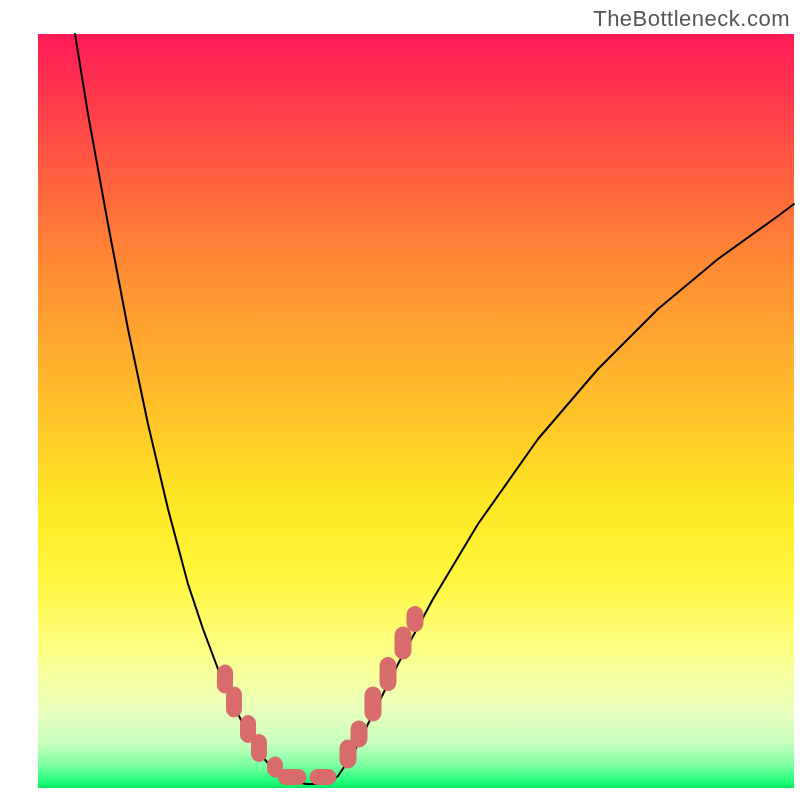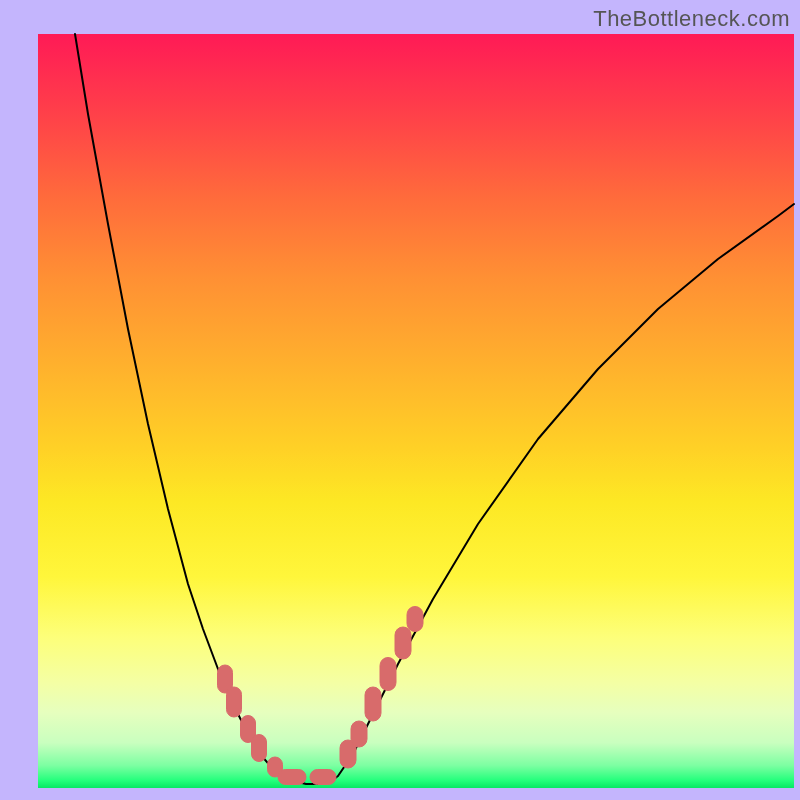--- a/index.html
+++ b/index.html
@@ -8,21 +8,21 @@
     width: 800px;
     height: 800px;
     background: #000;
     overflow: hidden;
     font-family: Arial, Helvetica, sans-serif;
   }
   .stage {
     position: relative;
     width: 800px;
     height: 800px;
-    background: #c4b5fd;
+    background: #ffffff;
   }
   .watermark {
     position: absolute;
     top: 6px;
     right: 10px;
     color: #555;
     font-size: 22px;
     font-weight: 500;
     letter-spacing: 0.5px;
     z-index: 10;

